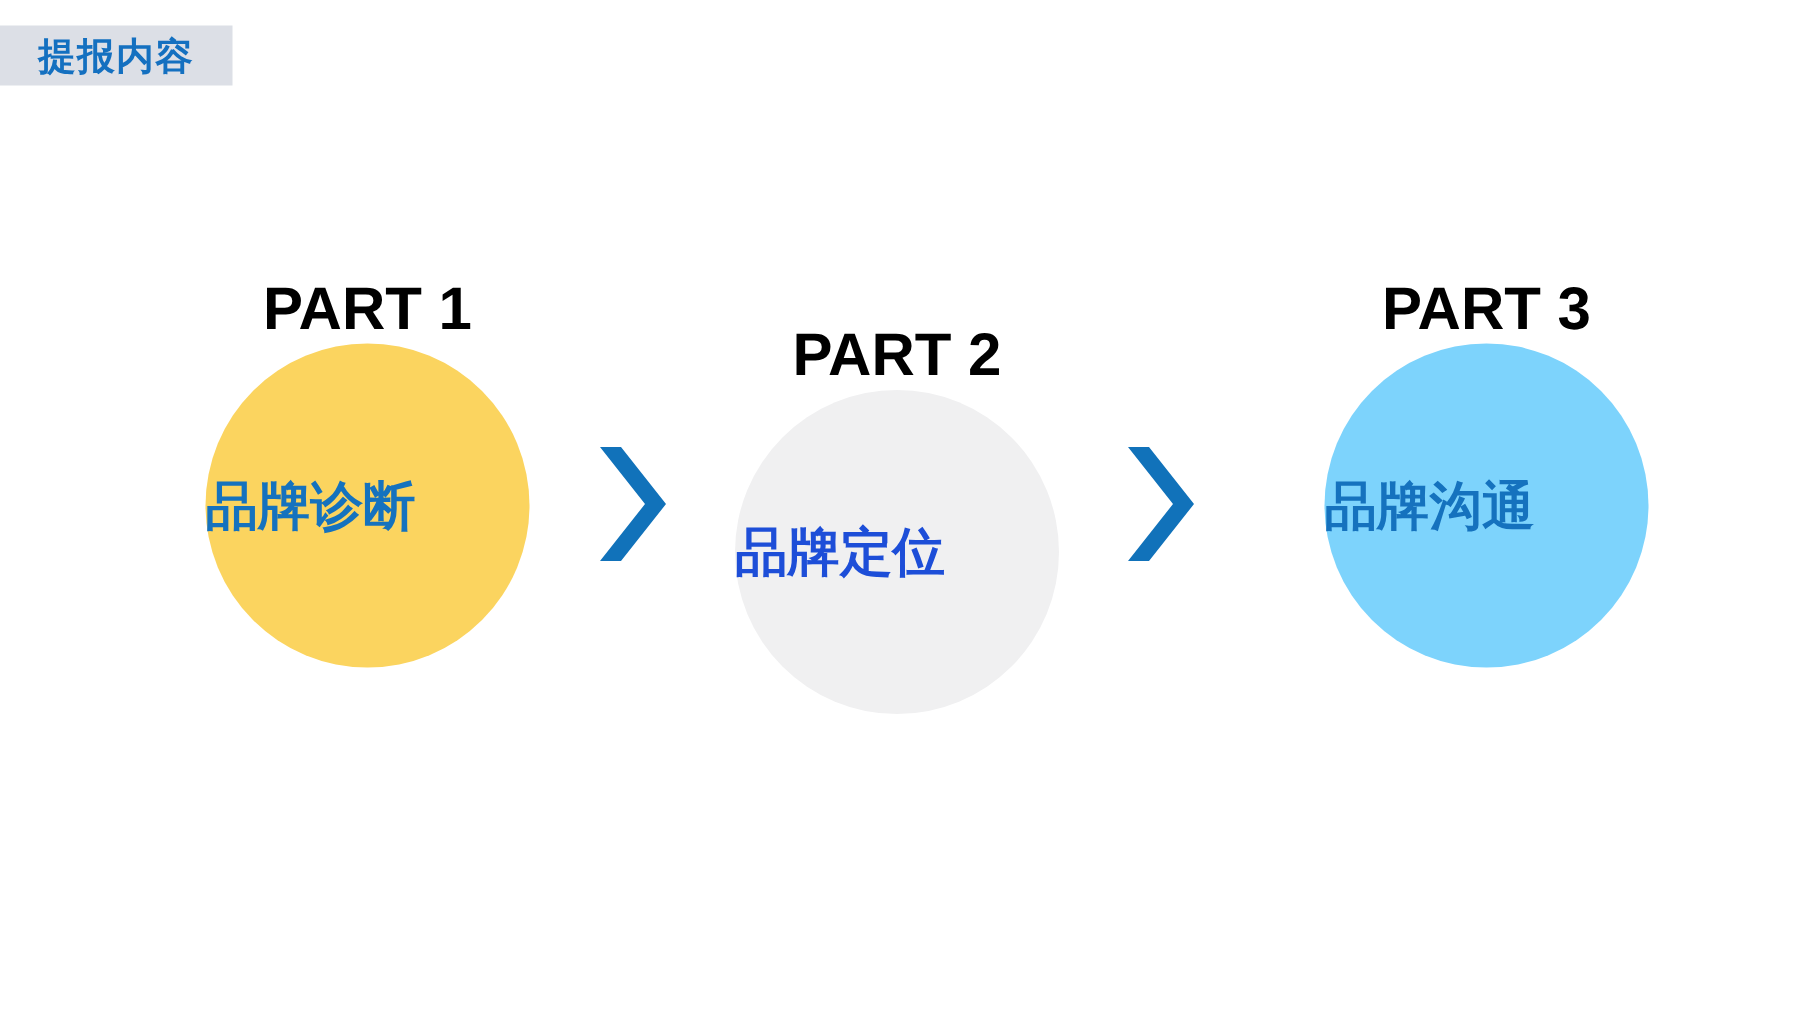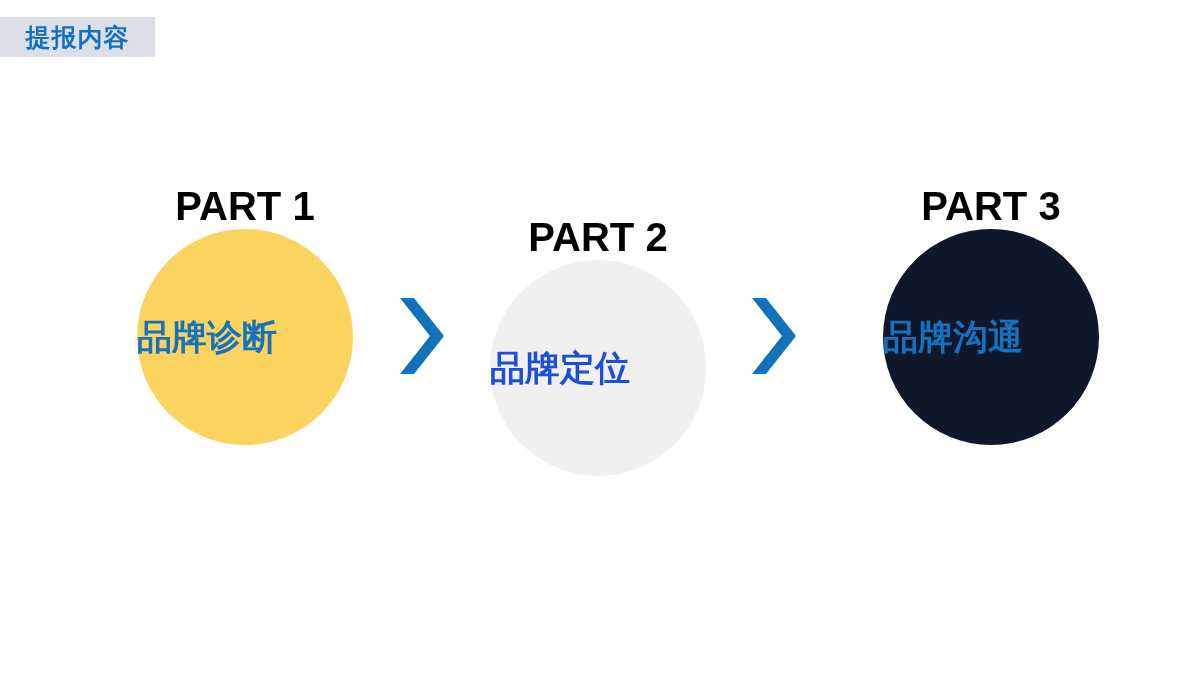--- a/index.html
+++ b/index.html
@@ -105,18 +105,18 @@
   </div>
 
   <div class="chevron chevron-2">
     <svg viewBox="0 0 44 76" xmlns="http://www.w3.org/2000/svg">
       <polygon points="0,0 14,0 44,38 14,76 0,76 30,38" fill="#1172BA"></polygon>
     </svg>
   </div>
 
   <div class="stage stage-3">
     <div class="part-label" style="color: rgb(0, 0, 0);">PART 3</div>
-    <div class="circle" style="background-color: #0f172a; font-family: Liberation Mono, monospace;">
+    <div class="circle" style="background-color: #7dd3fc; font-family: Liberation Mono, monospace;">
       <span class="circle-label" style="color: rgb(21, 114, 190);">品牌沟通</span>
     </div>
   </div>
 
 </div>
 
 </body></html>

